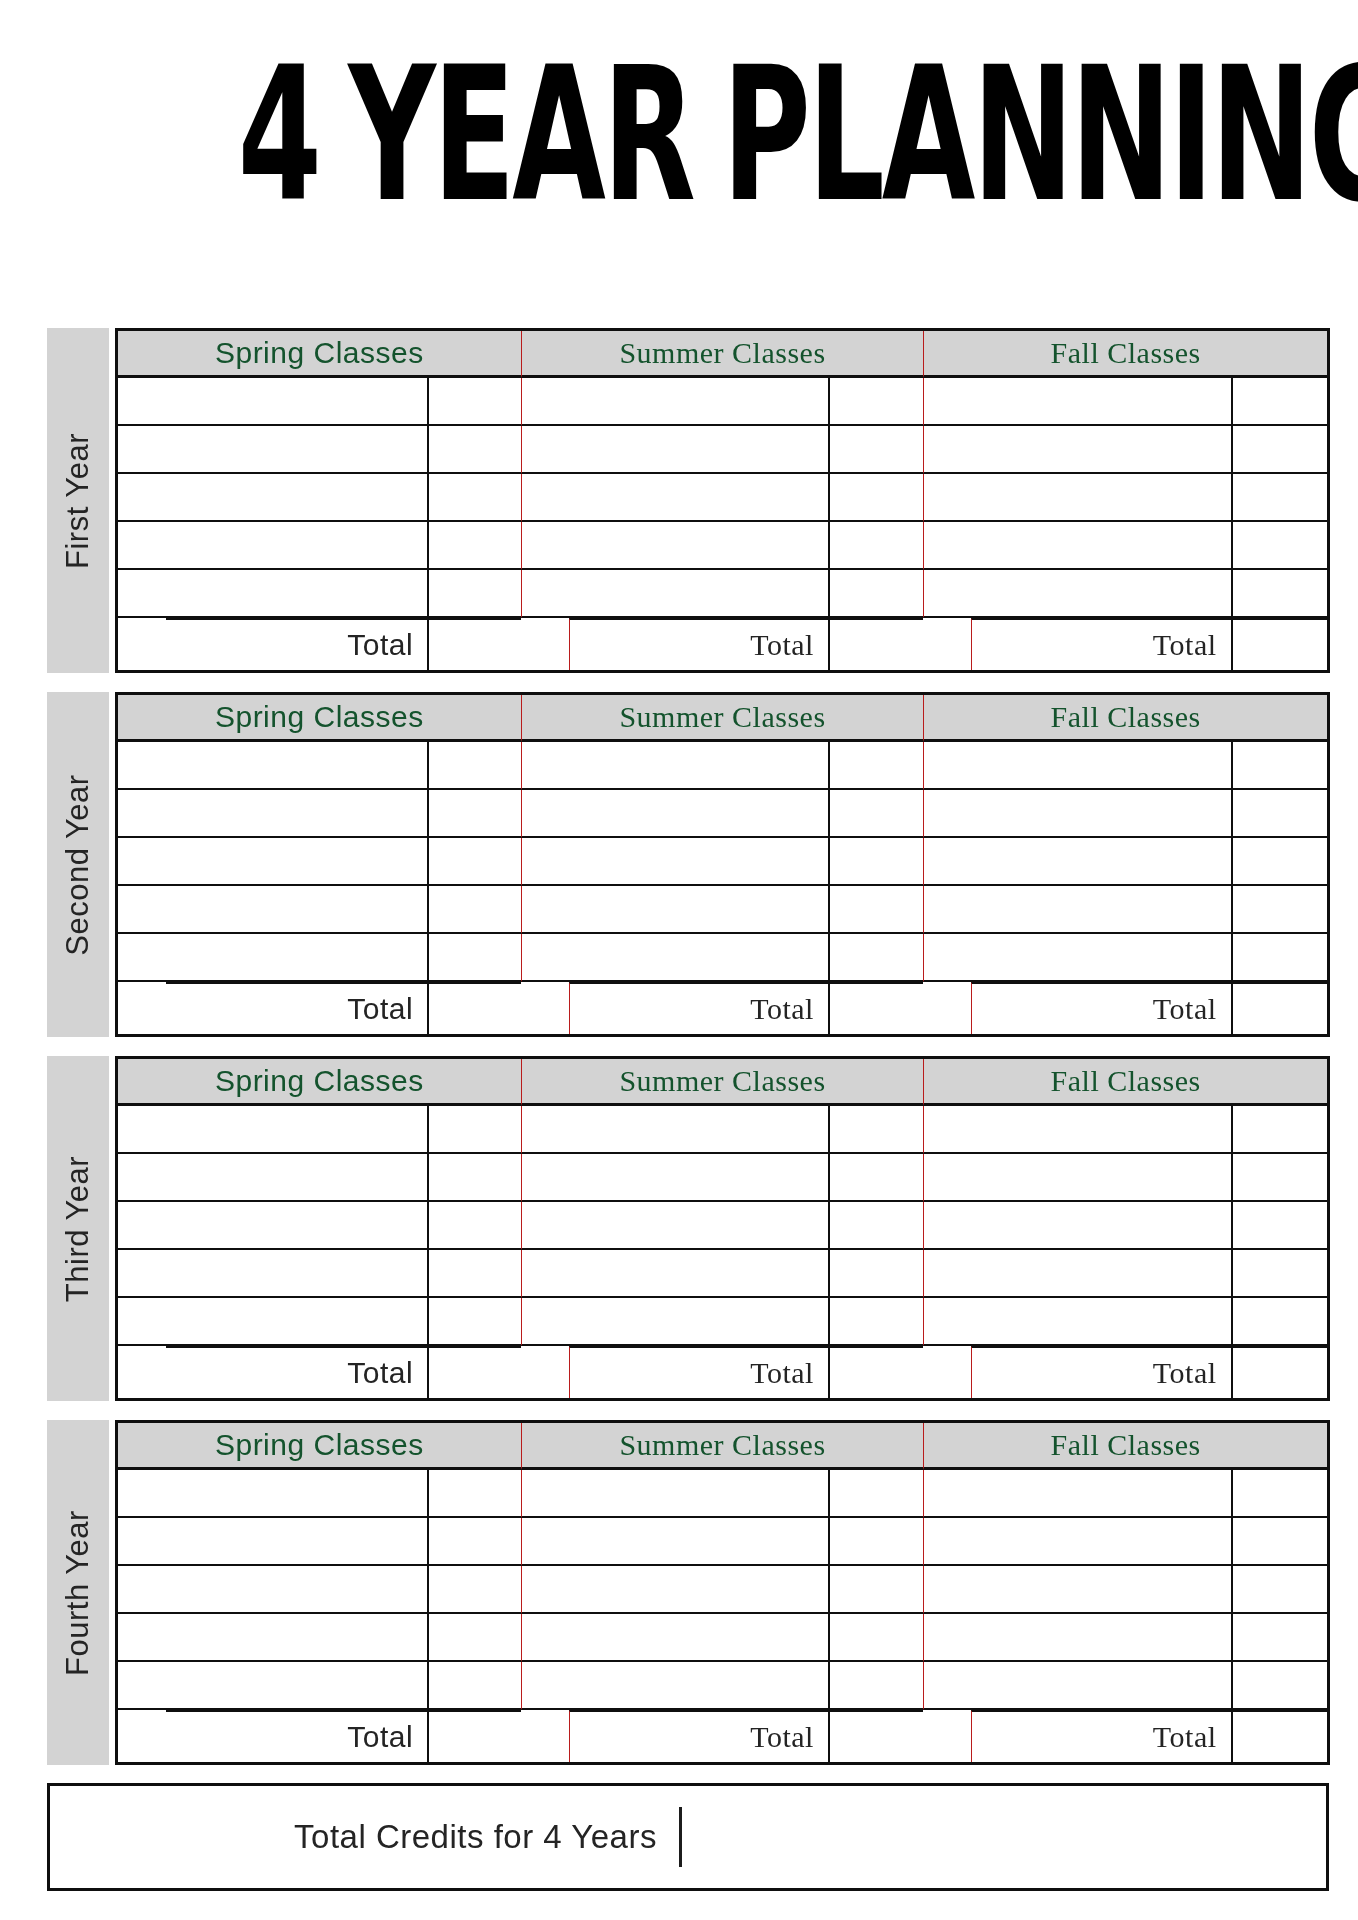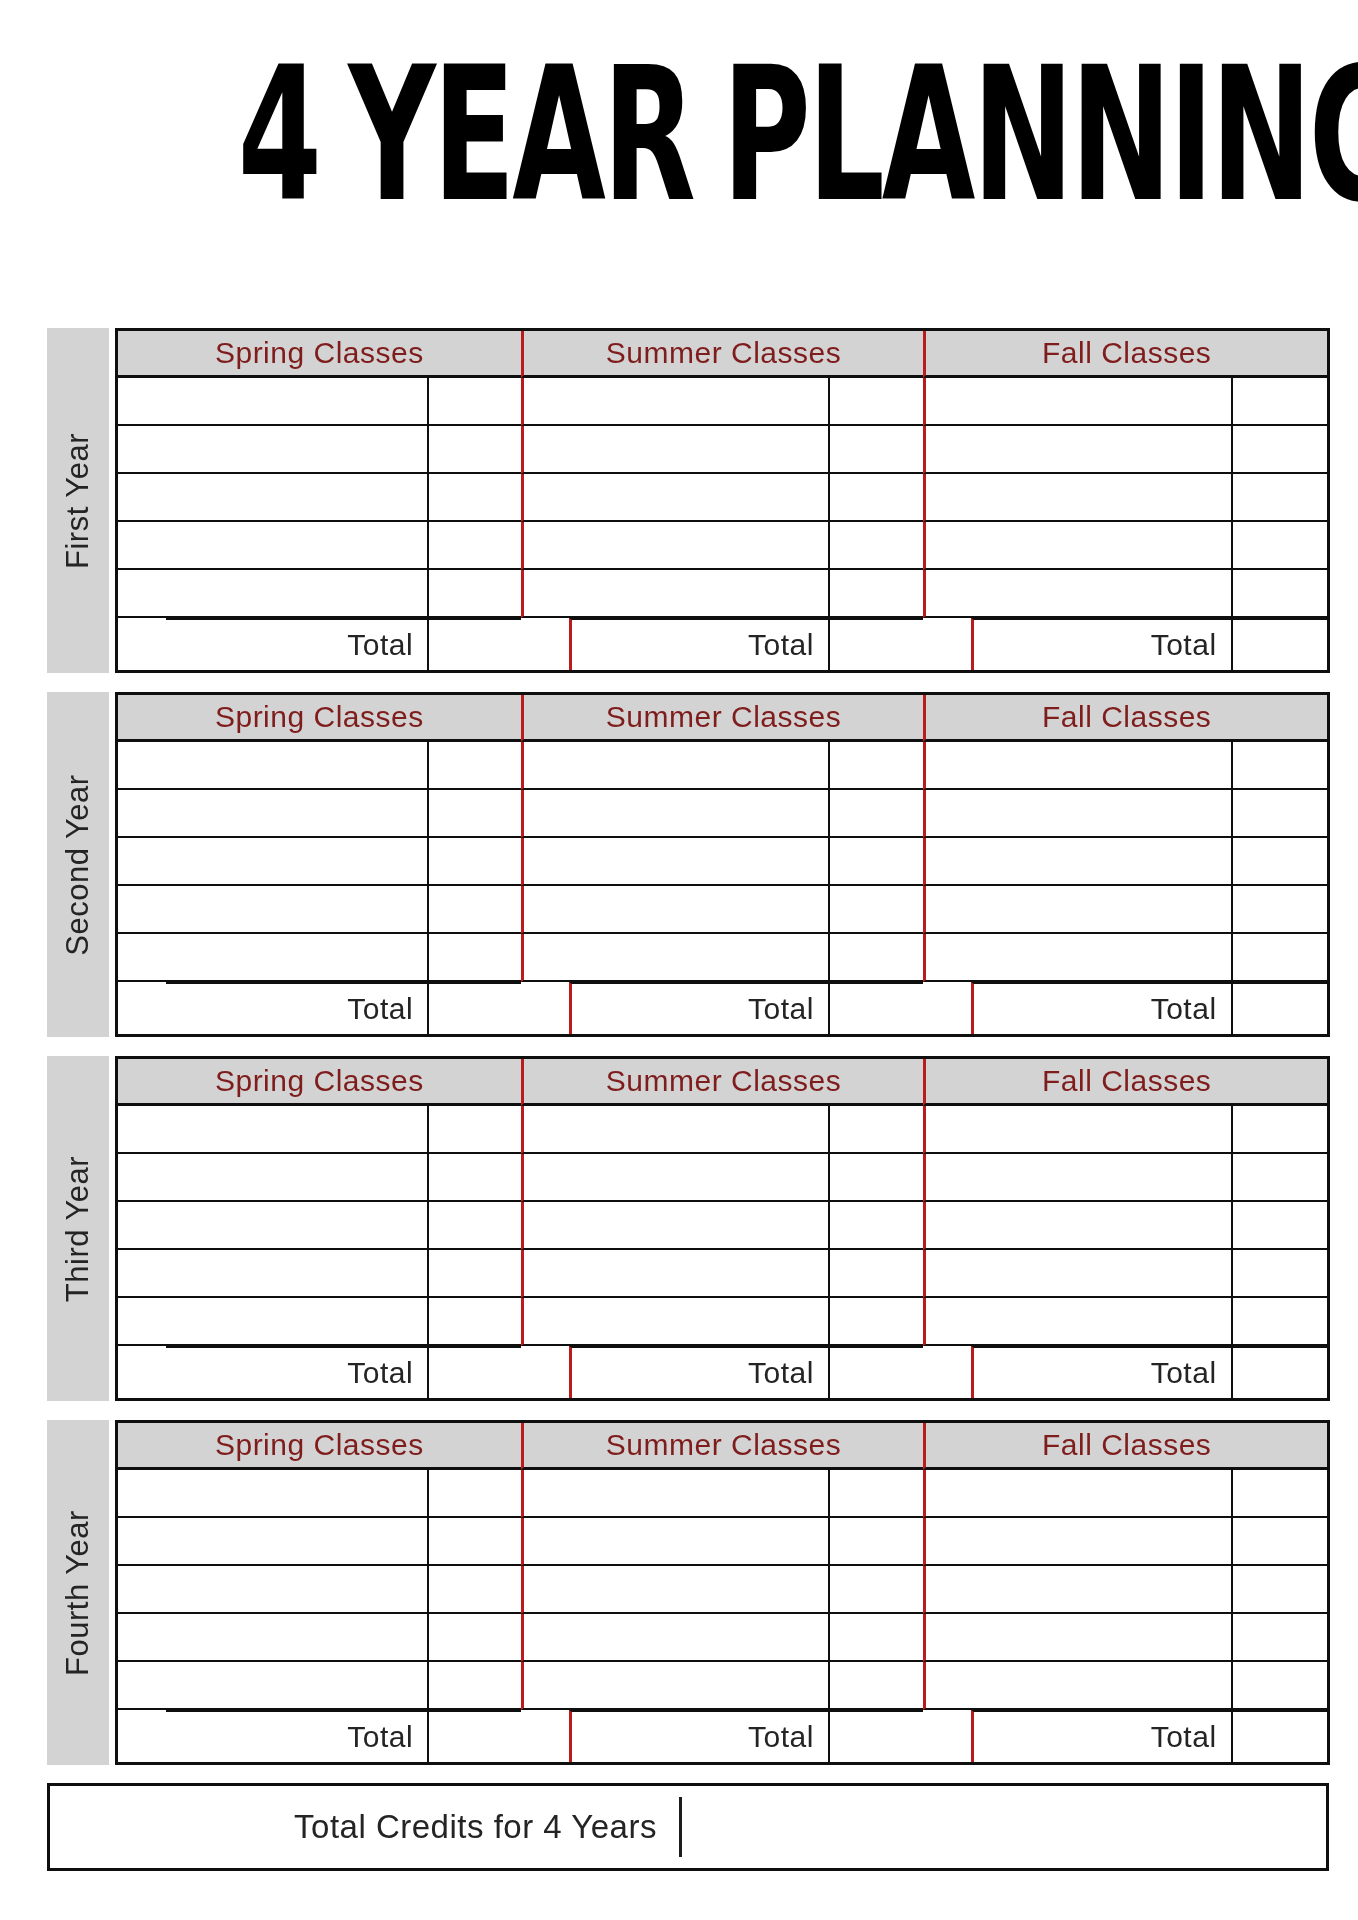--- a/index.html
+++ b/index.html
@@ -94,23 +94,23 @@
   }
   .hcell {
     grid-column: span 2;
     background: #d3d3d3;
     border-bottom: 3px solid #0f0f0f;
     display: flex;
     align-items: center;
     justify-content: center;
     font-size: 30px;
     letter-spacing: 0.5px;
-    color: #7f1d1d;
-  }
-  .sec { border-left: 3px solid #b91c1c; }
+    color: #14532d;
+  }
+  .sec { border-left: 1px solid #b91c1c; font-family: Liberation Serif, serif; }
   .cell { background: #ffffff; }
   .credit { border-left: 2px solid #0f0f0f; }
   .rb { border-bottom: 2px solid #0f0f0f; }
   .tcell { border-top: 2px solid #0f0f0f; }
   .total-lbl-cell {
     display: flex;
     align-items: center;
     justify-content: flex-end;
     padding-right: 14px;
     font-size: 30px;
@@ -118,21 +118,21 @@
     color: #242424;
     margin-left: 48px;
   }
 
   
   #footerbox {
     position: absolute;
     left: 47px;
     top: 1783px;
     width: 1282px;
-    height: 88px;
+    height: 108px;
     border: 3px solid #0f0f0f;
     display: flex;
     align-items: center;
     justify-content: center;
     background: #ffffff;
   }
   #footerbox .lbl {
     font-size: 33px;
     letter-spacing: 0.5px;
     color: #242424;

